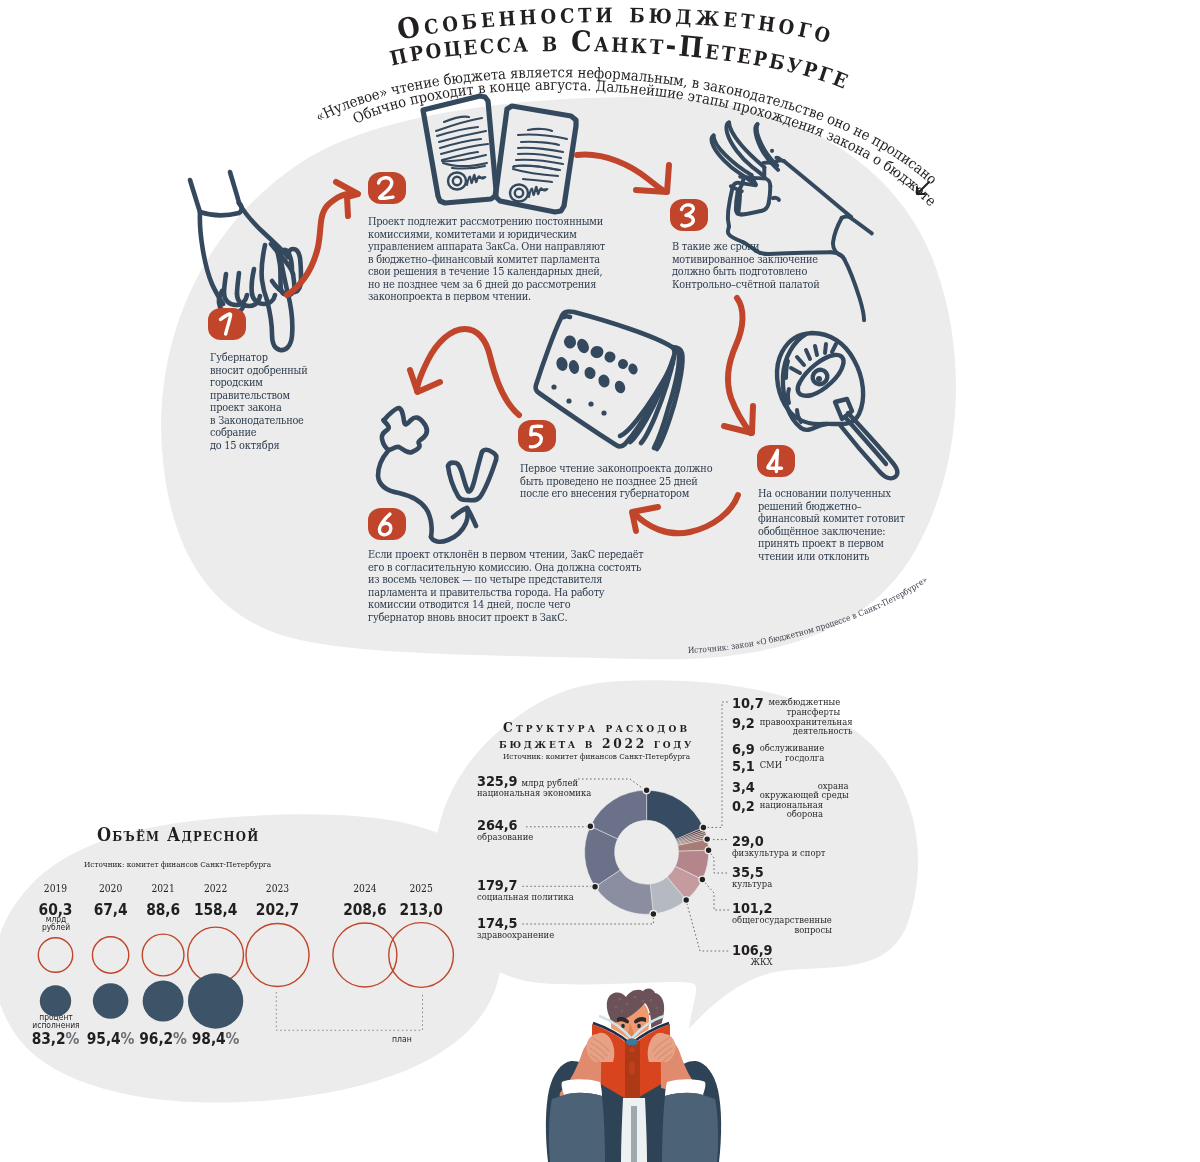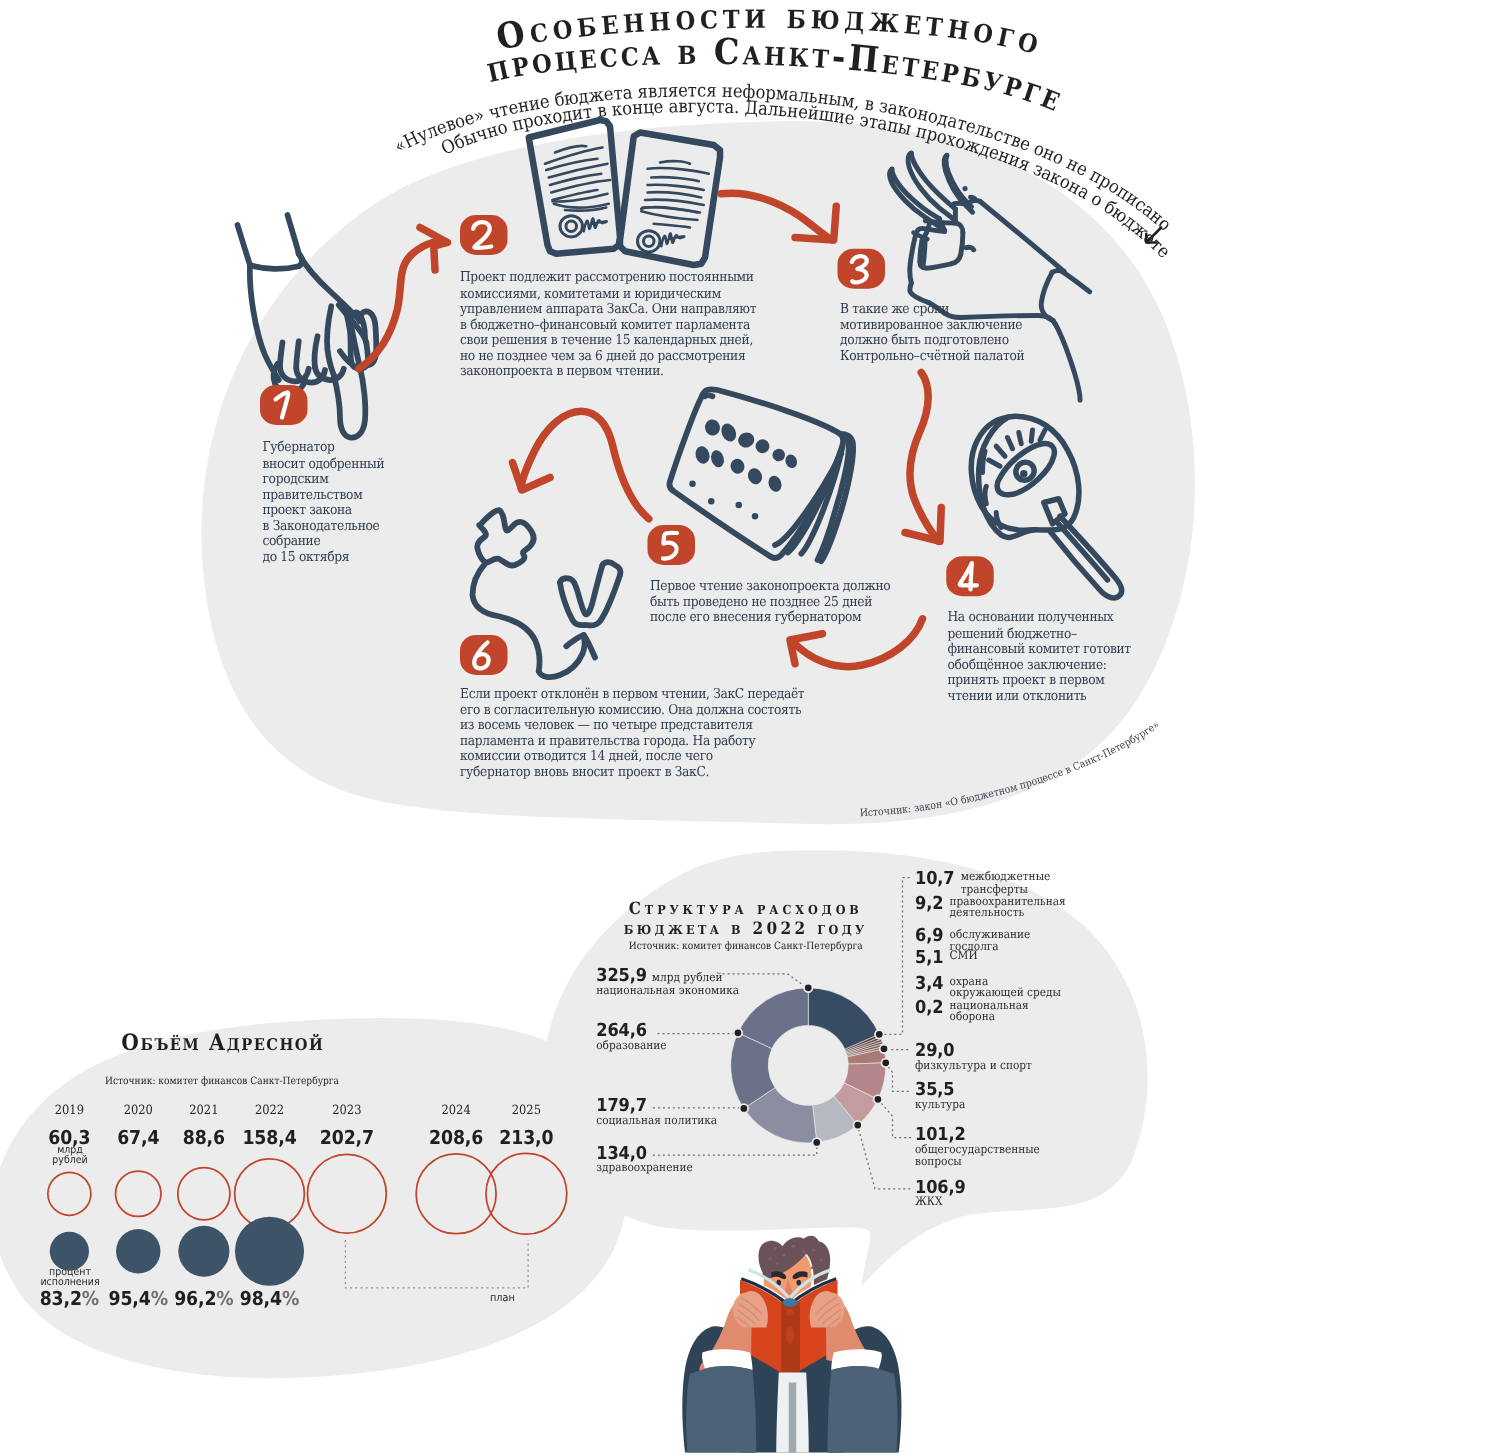--- a/index.html
+++ b/index.html
@@ -73,21 +73,21 @@
            white-space:nowrap;}
   .bud-svg{position:absolute;left:0;top:0;width:1200px;height:1162px;overflow:visible;}
   .bud-labels{position:absolute;left:0;top:0;width:1200px;height:1px;}
   .bl{position:absolute;white-space:nowrap;}
   .bl .num{font-family:"DejaVu Sans Condensed","DejaVu Sans",sans-serif;font-weight:700;
            font-size:14.4px;color:#231f20;letter-spacing:-0.1px;line-height:14.4px;
            display:block;}
   .bl .unit{font-family:"DejaVu Serif Condensed","DejaVu Serif",serif;font-size:9.4px;
             color:#231f20;}
   .bl .cat{font-family:"DejaVu Serif Condensed","DejaVu Serif",serif;font-size:9.4px;
-           color:#2b2b2b;display:block;white-space:pre-line;line-height:9.6px;}
+           color:#2b2b2b;display:block;white-space:pre-line;line-height:9.6px;text-align:right;}
   .bl.inline{display:flex;align-items:flex-start;}
   .bl.inline .num{margin-right:5px;}
   .bl.inline .cat{display:block;margin-top:1px;}
   .bl.ar{text-align:left;}
   .bl.ar .unit{margin-left:4px;}
   .bl.uline{display:flex;align-items:baseline;flex-wrap:wrap;justify-content:flex-start;}
   .bl.uline .cat{width:100%;text-align:left;}
   .bl.inline2 .num{display:block;}
 
   .s1{left:208px;top:308px;} .s1 .stext{top:44px;left:2px;}
@@ -637,21 +637,21 @@
         </div>
         <div class="bl ar" style="left: 477px; top: 818px;">
           <span class="num">264,6</span>
           <span class="cat">образование</span>
         </div>
         <div class="bl ar" style="left: 477px; top: 878px;">
           <span class="num">179,7</span>
           <span class="cat">социальная политика</span>
         </div>
         <div class="bl ar" style="left: 477px; top: 916px;">
-          <span class="num">134,0</span>
+          <span class="num">174,5</span>
           <span class="cat">здравоохранение</span>
         </div>
       </div>
   </div>
 
   <svg class="layer" id="reader" viewBox="0 0 1200 1162">
     <g>
 
       <path fill="#2f4356" d="M571 1061 C561 1063, 553 1073, 549 1090 C545 1108, 545 1136, 548 1162
            L604 1162 C604 1136, 603 1108, 600 1090 C597 1073, 585 1060, 571 1061 Z"></path>

